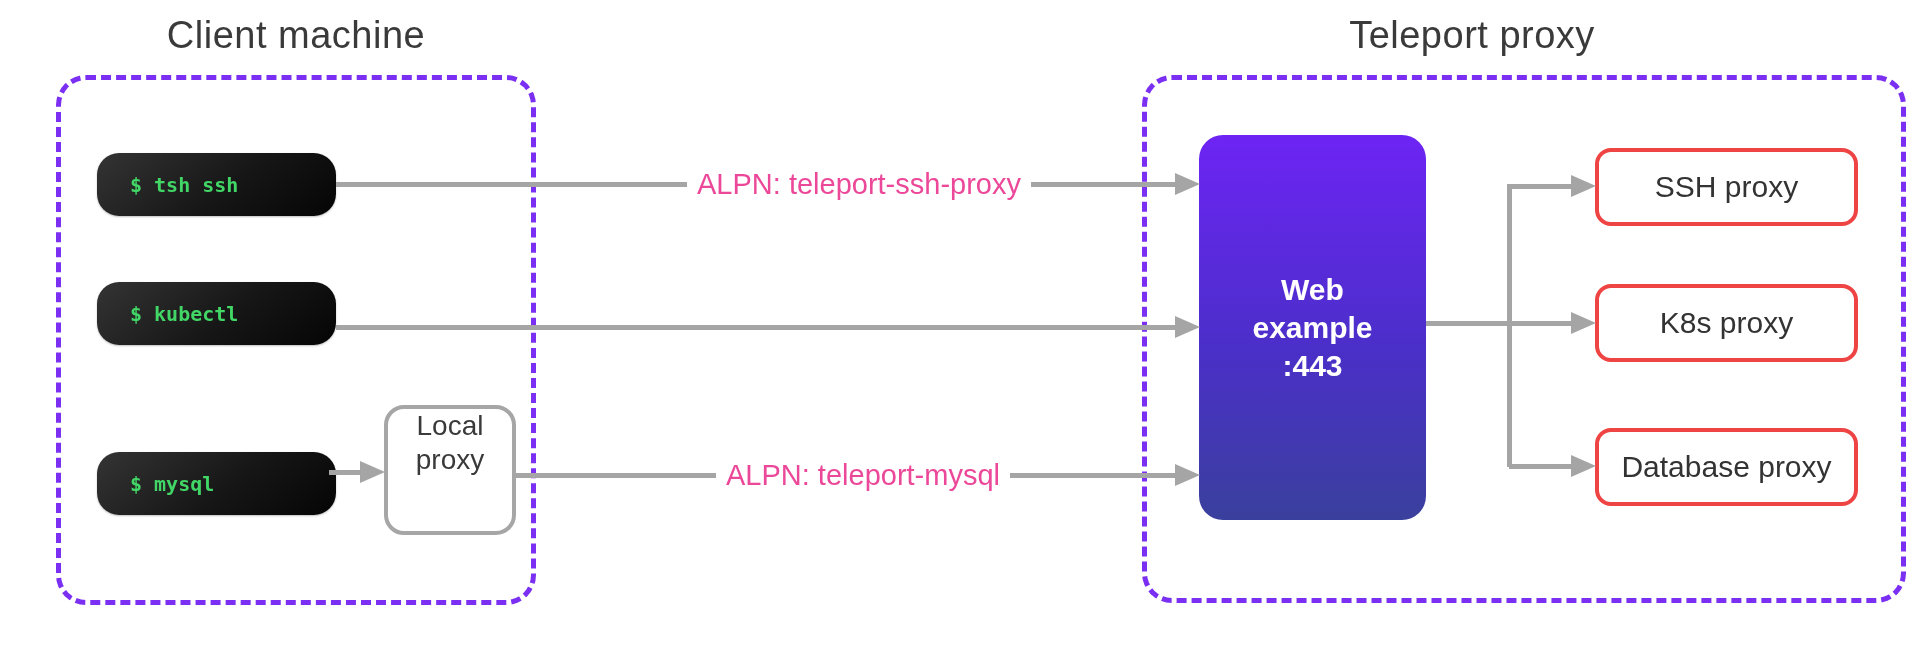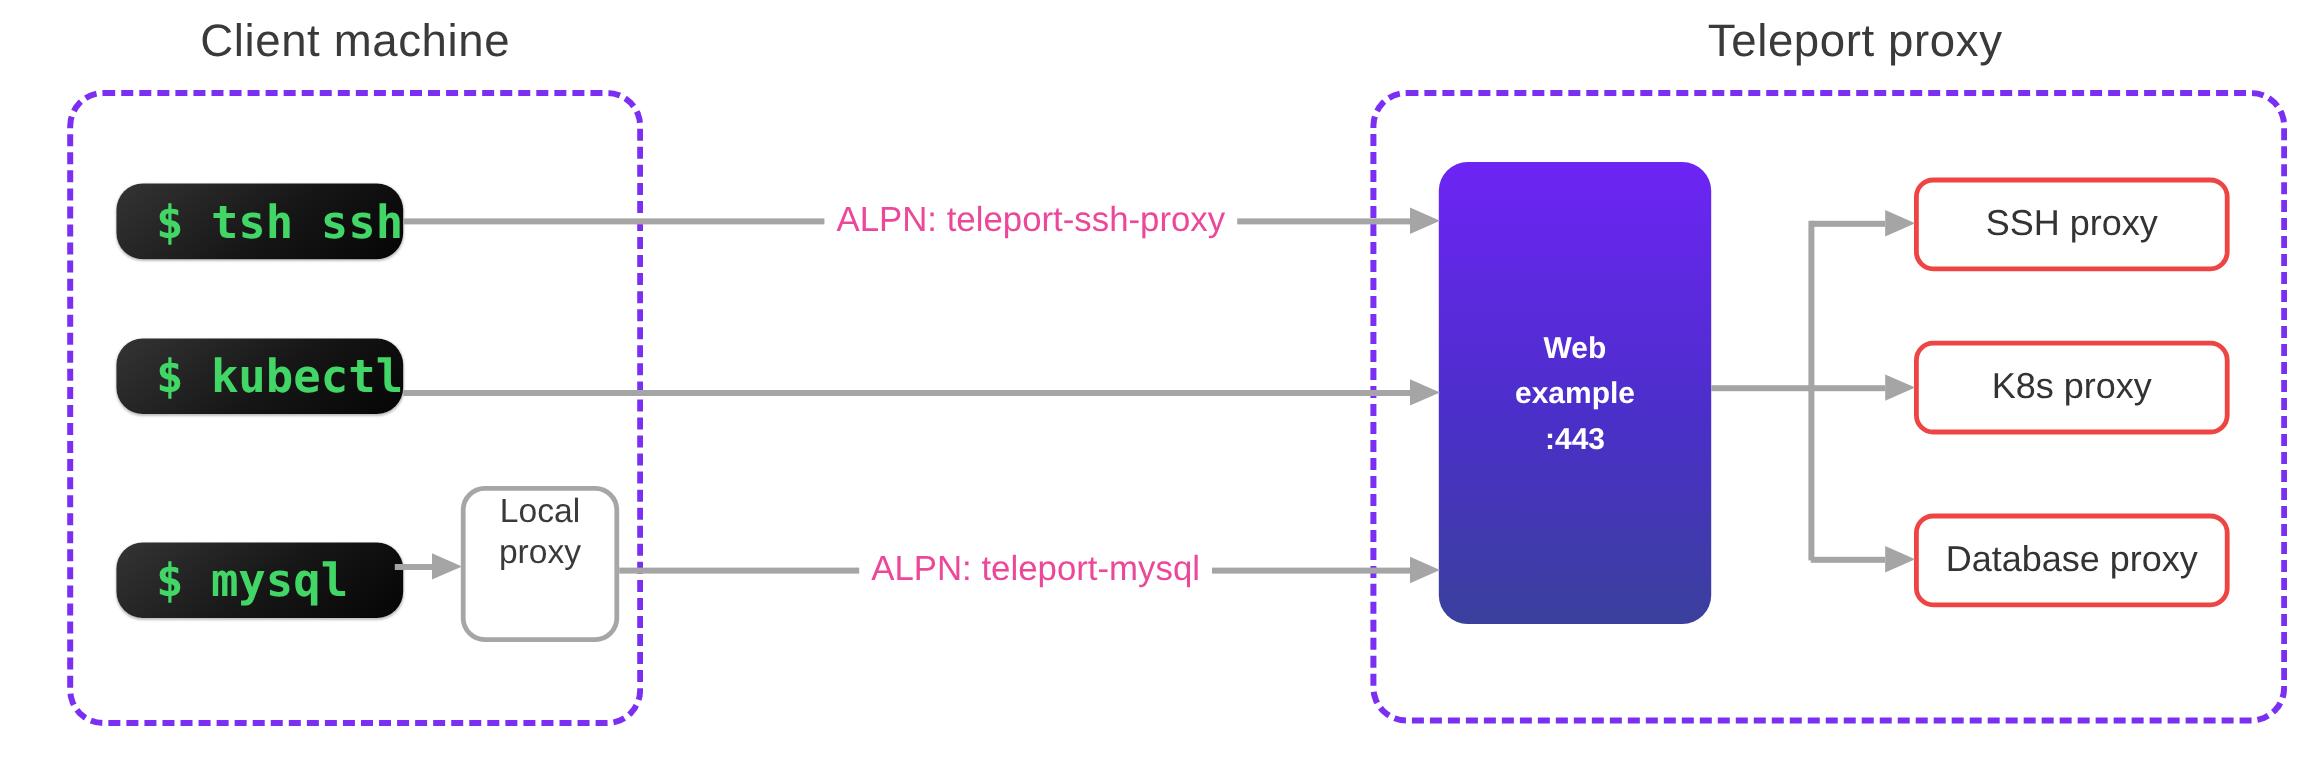--- a/index.html
+++ b/index.html
@@ -18,35 +18,35 @@
   .client-box{left:37px;top:75px;width:470px;height:520px;}
   .teleport-box{left:1123px;top:75px;width:754px;height:518px;}
 
   .terminal{
     position:absolute;left:78px;width:239px;height:63px;border-radius:22px;
     background:linear-gradient(140deg,#343434 0%,#161616 55%,#050505 100%);
     display:flex;align-items:center;box-shadow:0 1px 2px rgba(0,0,0,0.25);
   }
   .terminal .cmd{
     font-family:"DejaVu Sans Mono","Liberation Mono",monospace;font-weight:bold;
-    font-size:38px;color:#41d666;padding-left:33px;white-space:pre;
+    font-size:20px;color:#41d666;padding-left:33px;white-space:pre;
   }
   .t1{top:153px;} .t2{top:282px;} .t3{top:452px;}
 
   .local-proxy{
     position:absolute;left:365px;top:405px;width:132px;height:130px;background:#ffffff;
     border:4px solid #a6a6a6;border-radius:20px;display:flex;align-items:flex-start;justify-content:center;
     text-align:center;font-size:28px;line-height:34px;color:#3a3a3a;box-sizing:border-box;
   }
 
   .web-listener{
     position:absolute;left:1180px;top:135px;width:227px;height:385px;border-radius:24px;
     background:linear-gradient(180deg,#6d24f4 0%,#4b2fc9 55%,#3a409d 100%);
     display:flex;flex-direction:column;align-items:center;justify-content:center;
-    color:#ffffff;font-weight:bold;font-size:25px;line-height:38px;text-align:center;
+    color:#ffffff;font-weight:bold;font-size:30px;line-height:38px;text-align:center;
   }
 
   .proxy-node{
     position:absolute;left:1576px;width:263px;height:78px;background:#ffffff;
     border:4px solid #ef4444;border-radius:16px;display:flex;align-items:center;justify-content:center;
     font-size:30px;color:#333333;box-sizing:border-box;white-space:nowrap;
   }
   .p1{top:148px;} .p2{top:284px;} .p3{top:428px;}
 
   .hline{position:absolute;height:5px;background:#a5a5a5;}
@@ -61,21 +61,21 @@
     padding:2px 10px;font-size:29px;color:#ec4899;white-space:nowrap;z-index:3;text-align:center;
   }
   .line{z-index:1;} .arrow-right{z-index:2;}
 </style>
 </head>
 <body>
 
 <div class="stage">
 
   <div class="group-title" style="left:277px;">Client machine</div>
-  <div class="group-title" style="left:1527px;">Teleport proxy</div>
+  <div class="group-title" style="left:1453px;">Teleport proxy</div>
 
   <div class="dashed-box client-box"></div>
   <div class="dashed-box teleport-box"></div>
 
   <div class="terminal t1">
     <span class="cmd">$ tsh ssh</span>
   </div>
   <div class="terminal t2">
     <span class="cmd">$ kubectl</span>
   </div>

